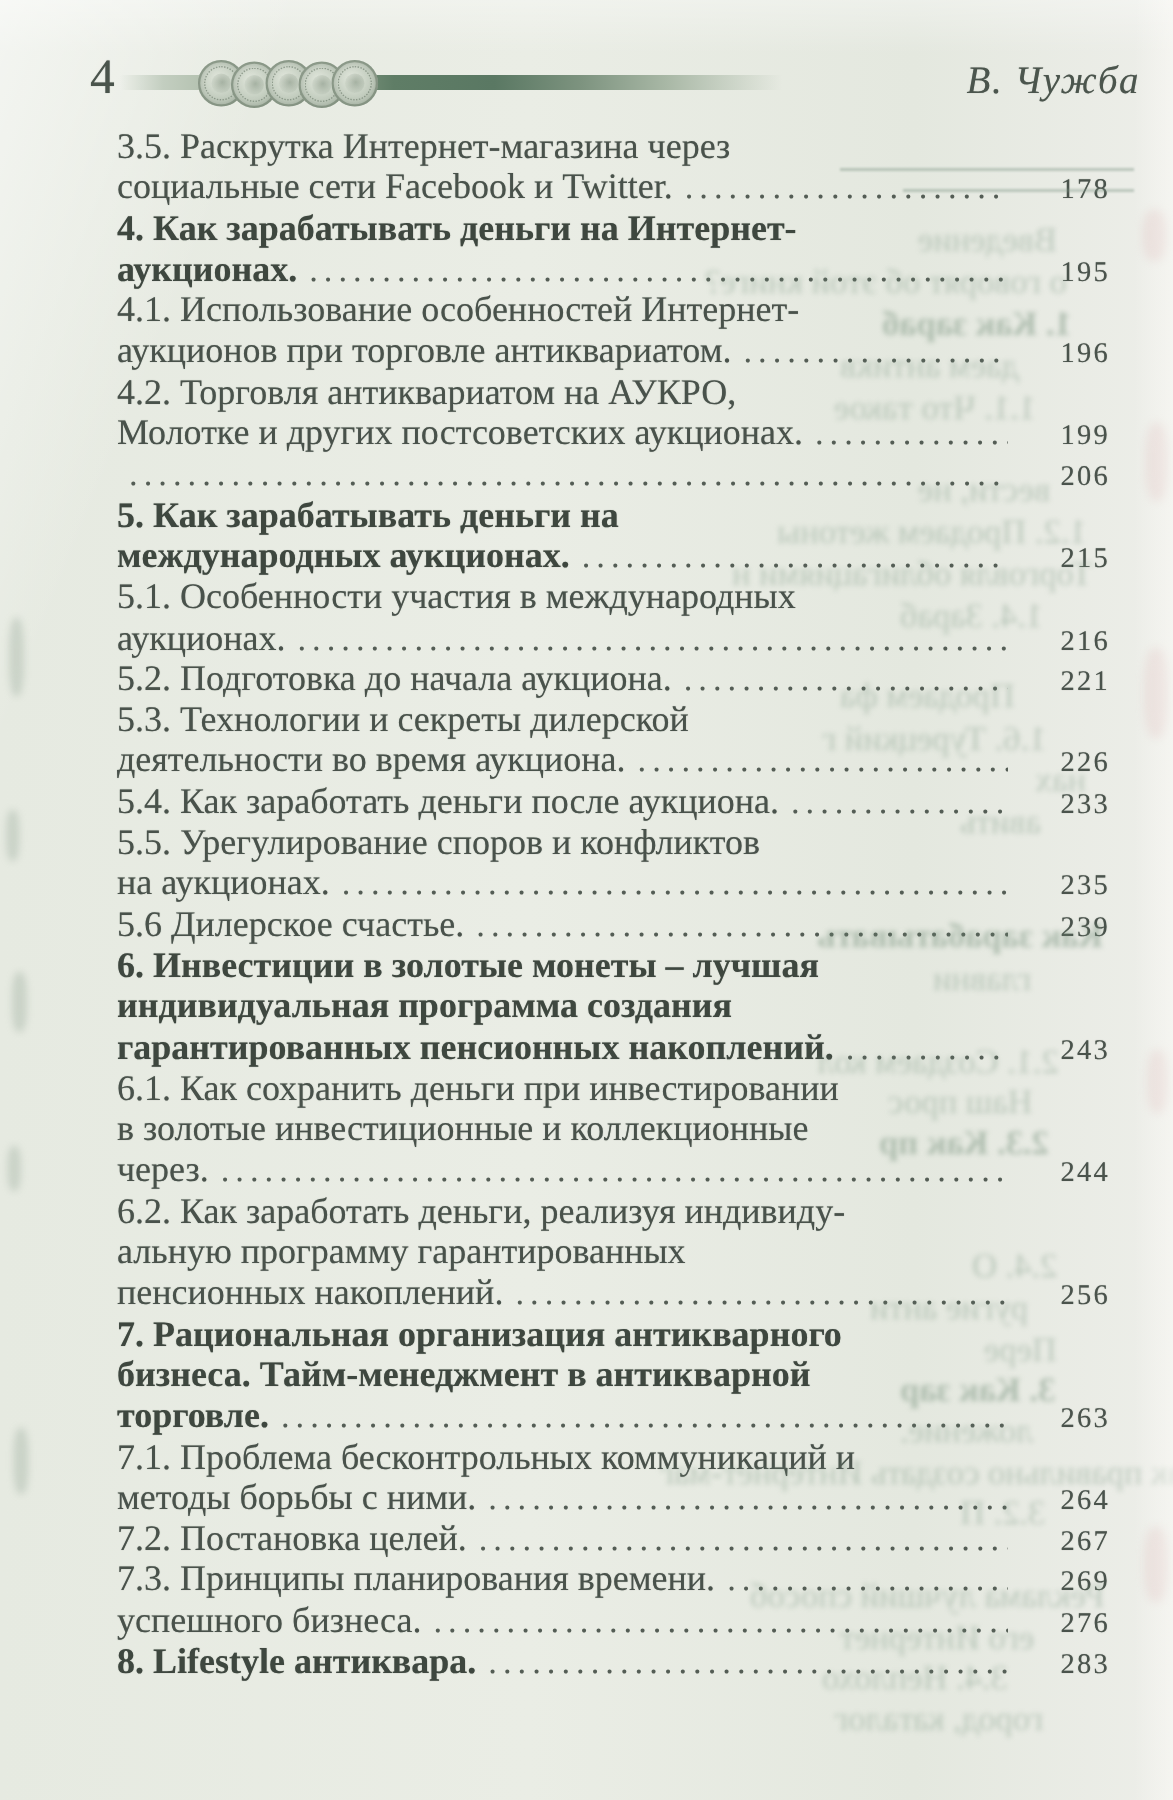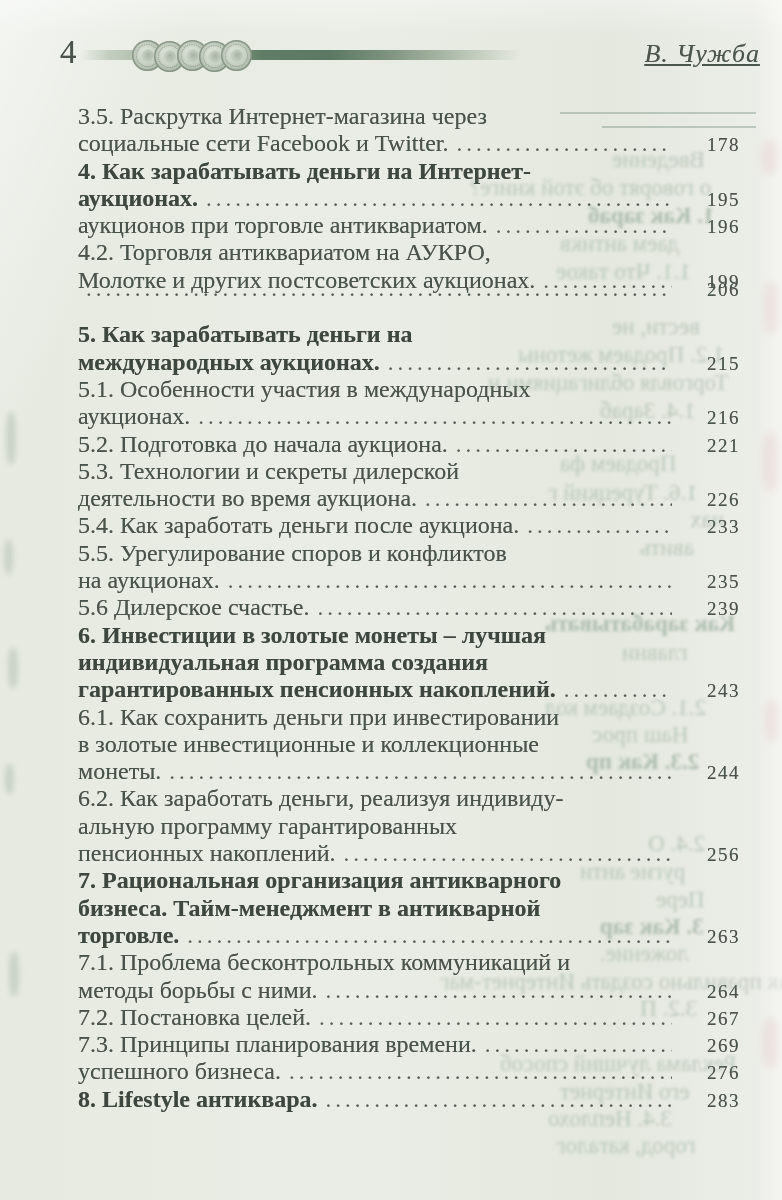--- a/index.html
+++ b/index.html
@@ -43,34 +43,32 @@
   .coin-core{
     position:absolute;inset:9px;border-radius:50%;
     background:radial-gradient(circle at 55% 45%, rgba(120,136,118,.5), rgba(120,136,118,.08) 70%);
     filter:blur(.5px);
   }
   .author{
     position:absolute;right:22px;top:40px;
     font-style:italic;font-size:26px;line-height:1.1;
     letter-spacing:1px;color:#4b554d;
     text-shadow:0 0 .5px rgba(75,85,77,.5);
-    text-decoration:underline;
   }
   
   .toc{
     position:absolute;left:78px;top:84px;width:662px;
     font-size:24px;line-height:27.3px;
   }
   .row{
     display:flex;align-items:baseline;height:27.3px;white-space:nowrap;
   }
   .row .t{
     flex:0 0 auto;
     text-shadow:0 0 .6px rgba(73,82,75,.55);
-    margin-top:19px;
   }
   .row .d{
     flex:1 1 auto;overflow:hidden;
     margin:0 10px 0 8px;
     font-size:23px;letter-spacing:4px;
     color:#545d55;
   }
   .row.nonum .d{visibility:hidden;}
   .row .n{
     flex:0 0 auto;width:58px;text-align:right;
@@ -149,20 +147,25 @@
       <div class="row bold nonum">
         <span class="t">4. Как зарабатывать деньги на Интернет-</span>
         <span class="d">................................................................................</span>
         <span class="n"></span>
       </div>
       <div class="row bold">
         <span class="t">аукционах.</span>
         <span class="d">................................................................................</span>
         <span class="n">195</span>
       </div>
+      <div class="row nonum">
+        <span class="t">4.1. Использование особенностей Интернет-</span>
+        <span class="d">................................................................................</span>
+        <span class="n"></span>
+      </div>
       <div class="row">
         <span class="t">аукционов при торговле антиквариатом.</span>
         <span class="d">................................................................................</span>
         <span class="n">196</span>
       </div>
       <div class="row nonum">
         <span class="t">4.2. Торговля антиквариатом на АУКРО,</span>
         <span class="d">................................................................................</span>
         <span class="n"></span>
       </div>
@@ -249,21 +252,21 @@
         <span class="t">6.1. Как сохранить деньги при инвестировании</span>
         <span class="d">................................................................................</span>
         <span class="n"></span>
       </div>
       <div class="row nonum">
         <span class="t">в золотые инвестиционные и коллекционные</span>
         <span class="d">................................................................................</span>
         <span class="n"></span>
       </div>
       <div class="row">
-        <span class="t">монеты.</span>
+        <span class="t">через.</span>
         <span class="d">................................................................................</span>
         <span class="n">244</span>
       </div>
       <div class="row nonum">
         <span class="t">6.2. Как заработать деньги, реализуя индивиду-</span>
         <span class="d">................................................................................</span>
         <span class="n"></span>
       </div>
       <div class="row nonum">
         <span class="t">альную программу гарантированных</span>

